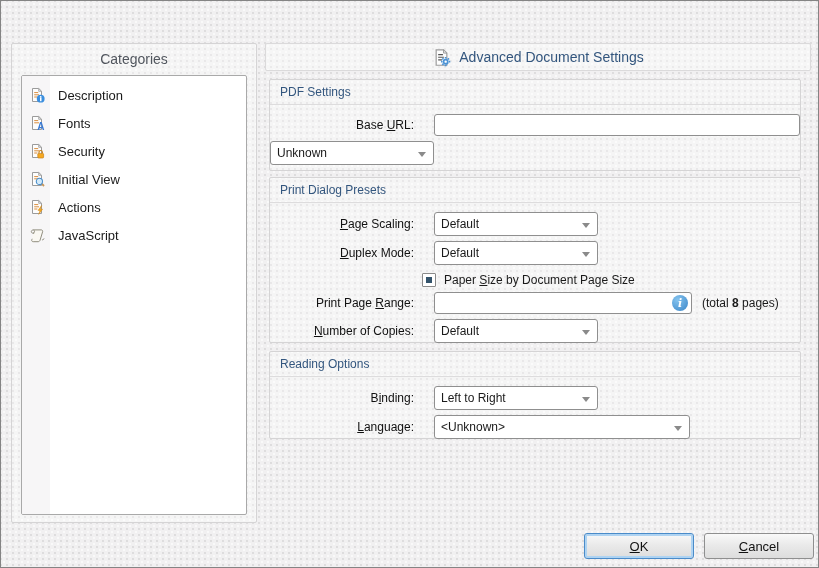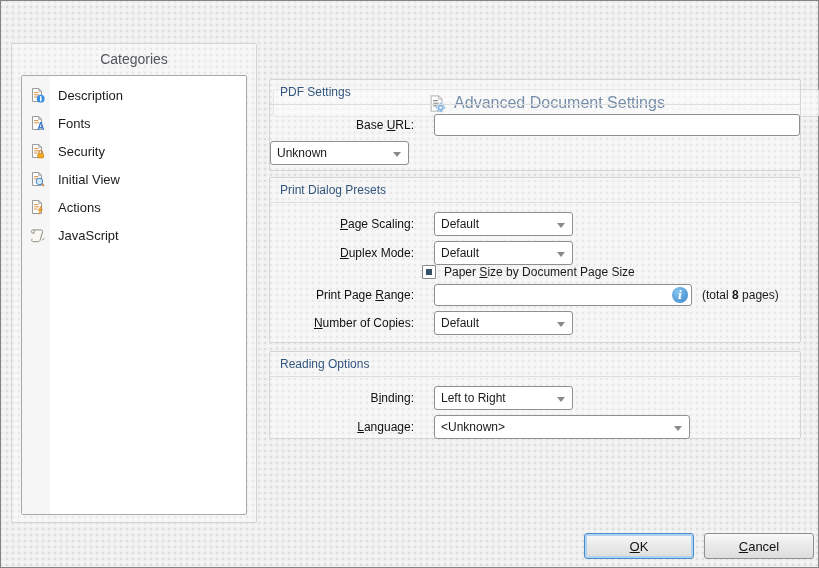--- a/index.html
+++ b/index.html
@@ -47,24 +47,24 @@
     position:relative;height:28px;display:flex;align-items:center;
     padding-left:6px;box-sizing:border-box;font-size:13px;
   }
   .cat-item .icon{width:18px;height:18px;flex:none;display:flex;align-items:center;justify-content:center;}
   .cat-item .cat-label{margin-left:12px;}
   .cat-item.selected{
     background:#ebeaeb;border-top:1px solid #d2d1d2;border-bottom:1px solid #d2d1d2;
   }
   
   .right-header{
-    position:absolute;left:272px;top:42px;width:546px;height:28px;box-sizing:border-box;
+    position:absolute;left:264px;top:42px;width:546px;height:28px;box-sizing:border-box;
     border:1px solid #dbdadb;border-radius:2px;background:rgba(255,255,255,0.4);
     display:flex;align-items:center;justify-content:center;gap:8px;
-    color:#33567e;font-size:16px;margin-top:46px;
+    color:#33567e;font-size:14px;
   }
   .section{position:absolute;left:268px;width:532px;}
   .section-title{
     height:24px;line-height:24px;padding-left:10px;color:#33567e;font-size:12px;
     border-bottom:1px solid #dddcdd;
   }
   .row{display:flex;align-items:center;margin-top:8px;}
   .row.tight{margin-top:5px;}
   .field-label{width:144px;text-align:right;margin-right:20px;flex:none;color:#111;}
   u{text-decoration:underline;}
@@ -75,23 +75,23 @@
   .w-url{width:366px;}
   .w-range{width:258px;}
   .dropdown{
     height:24px;border:1px solid #8f8f8f;border-radius:3px;background:#fff;
     box-sizing:border-box;display:flex;align-items:center;padding:0 20px 0 6px;position:relative;
   }
   .dropdown .arrow{
     position:absolute;right:7px;top:10px;width:0;height:0;
     border-left:4px solid transparent;border-right:4px solid transparent;border-top:5px solid #8a8a8a;
   }
-  .w-dd{width:139px;}
+  .w-dd{width:164px;}
   .w-dd-lang{width:256px;}
-  .checkbox-row{margin-left:152px;display:flex;align-items:center;}
+  .checkbox-row{margin-left:152px;margin-top:8px;display:flex;align-items:center;}
   .checkbox{
     width:14px;height:14px;box-sizing:border-box;border:1px solid #8a8a8a;background:#fff;
     border-radius:1px;position:relative;margin-right:8px;flex:none;
   }
   .checkbox[data-state="indeterminate"]::after{
     content:"";position:absolute;top:3px;left:3px;right:3px;bottom:3px;background:#33536b;
   }
   .range-wrap{position:relative;width:258px;flex:none;}
   .info-icon{
     position:absolute;right:4px;top:3px;width:16px;height:16px;border-radius:50%;

